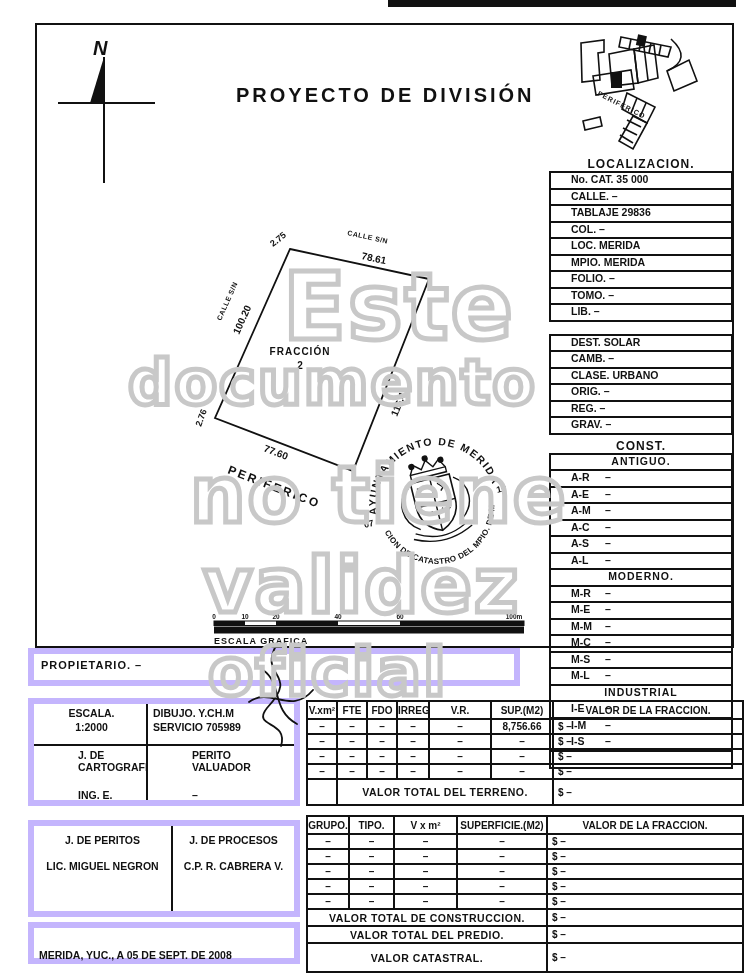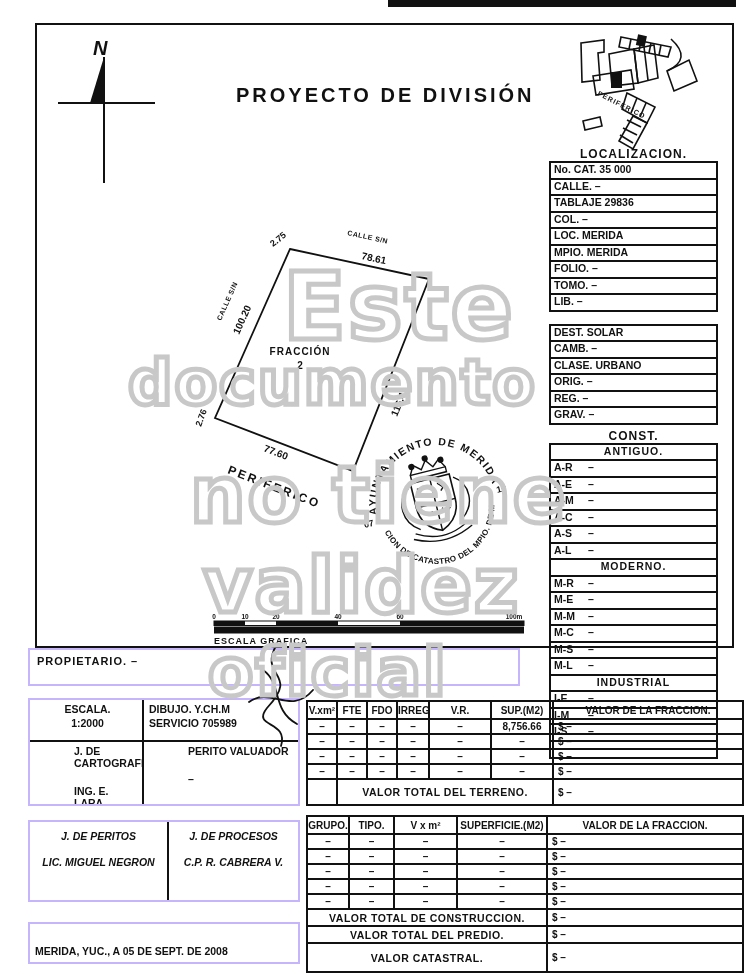--- a/index.html
+++ b/index.html
@@ -1,47 +1,47 @@
 <!DOCTYPE html>
 <html><head>
 <meta charset="utf-8">
 <style>
   html,body{margin:0;padding:0;background:#e8e8e8;}
   .page{position:relative;width:751px;height:973px;background:#ffffff;overflow:hidden;
         font-family:"Liberation Sans",sans-serif;font-weight:700;color:#111;}
   .abs{position:absolute;}
-  .box{position:absolute;border:2px solid #c4b5fd;box-sizing:border-box;}
+  .box{position:absolute;border:6px solid #c4b5fd;box-sizing:border-box;}
   
   .scanbar{position:absolute;left:388px;top:0;width:348px;height:7px;background:#111;}
   
   .frame{position:absolute;left:35px;top:23px;width:699px;height:625px;border:2.5px solid #111;box-sizing:border-box;}
   .title{position:absolute;left:236px;top:84px;font-size:20px;letter-spacing:3px;white-space:nowrap;}
   
-  .rightcol{position:absolute;left:549px;top:147px;width:169px;}
+  .rightcol{position:absolute;left:549px;top:157px;width:184px;}
   .colhead{text-align:center;font-size:12px;height:15px;line-height:14px;letter-spacing:1px;}
   .tbl{margin-top:1px;}
   .tbl .row{border:2px solid #111;margin-top:-2px;height:14.5px;line-height:13px;
-            font-size:10.5px;padding-left:3px;white-space:nowrap;box-sizing:content-box;background:transparent;}
+            font-size:10.5px;padding-left:20px;white-space:nowrap;box-sizing:content-box;background:transparent;}
   .tbl .row.sect{text-align:center;padding-left:0;letter-spacing:1px;}
   .tbl .row.empty{height:15px;}
   .kv .k{display:inline-block;width:34px;}
   .constwrap{display:contents;}
   .gap12{height:13px;}
   .gap4{height:4px;}
   
   .propietario{left:28px;top:648px;width:492px;height:38px;font-size:11px;padding:5px 0 0 7px;letter-spacing:1px;}
   
   .info1{left:28px;top:698px;width:272px;height:108px;display:grid;grid-template-columns:114px 1fr;grid-template-rows:42px 1fr;}
   .info1 .cell{border-right:2px solid #111;border-bottom:2px solid #111;font-size:10.5px;padding:3px 2px 0 5px;overflow:hidden;}
   .info1 .cell.r{border-right:none;}
   .info1 .cell.b{border-bottom:none;padding-left:44px;}
   .cc{text-align:center;}
   .sub{margin-top:2px;}
   .sub2{margin-top:16px;}
-  .info2{left:28px;top:820px;width:272px;height:82px;display:grid;grid-template-columns:139px 1fr;font-style:italic;}
+  .info2{left:28px;top:820px;width:272px;height:97px;display:grid;grid-template-columns:139px 1fr;}
   .info2 .cell{border-right:2px solid #111;font-size:10.5px;padding-top:8px;text-align:center;overflow:hidden;}
   .info2 .cell.r{border-right:none;}
   .info2 .nm{margin-top:14px;white-space:nowrap;}
   .datebox{left:28px;top:922px;width:272px;height:42px;font-size:10.5px;padding:21px 0 0 5px;white-space:nowrap;}
   
   .vt{position:absolute;border-collapse:collapse;table-layout:fixed;width:436px;}
   .vt td,.vt th{border:2px solid #111;font-size:10px;font-weight:700;padding:0;white-space:nowrap;overflow:hidden;text-align:center;}
   .vt th{height:16px;}
   .vt tr.data td{height:13px;}
   .vt td.money{text-align:left;padding-left:4px;}

